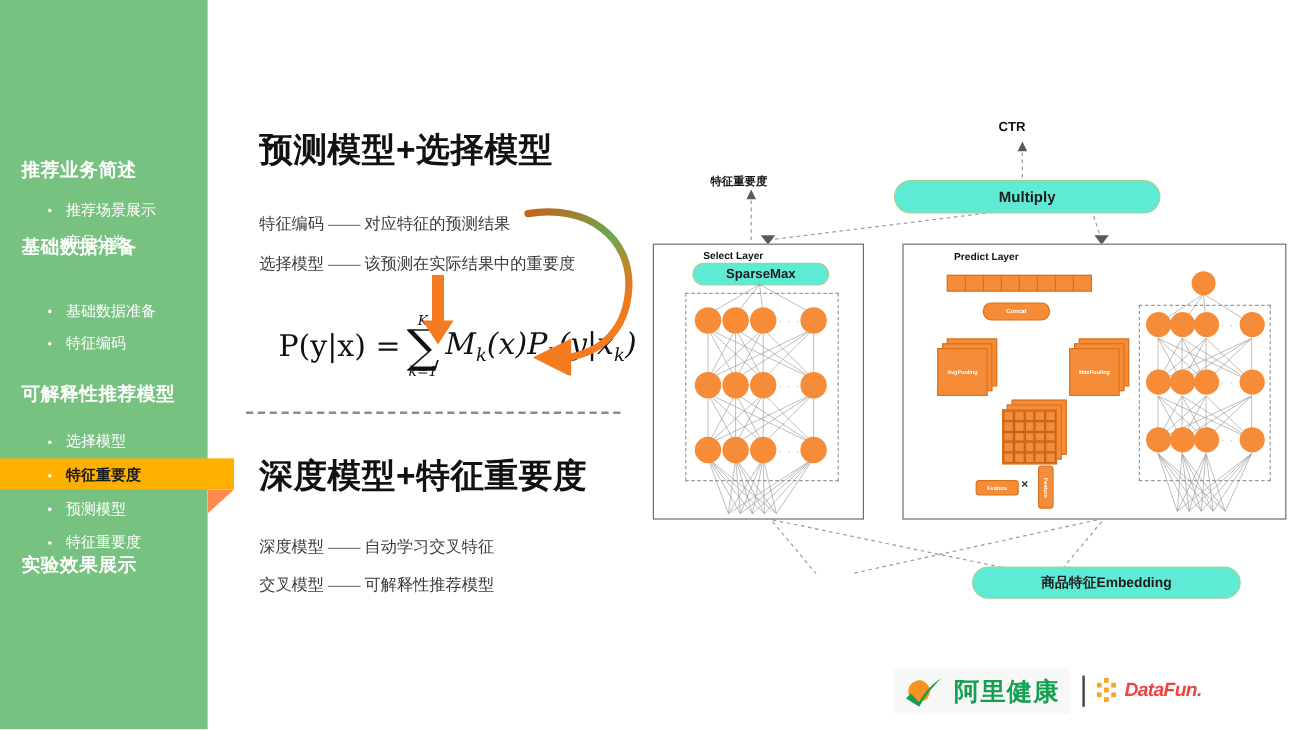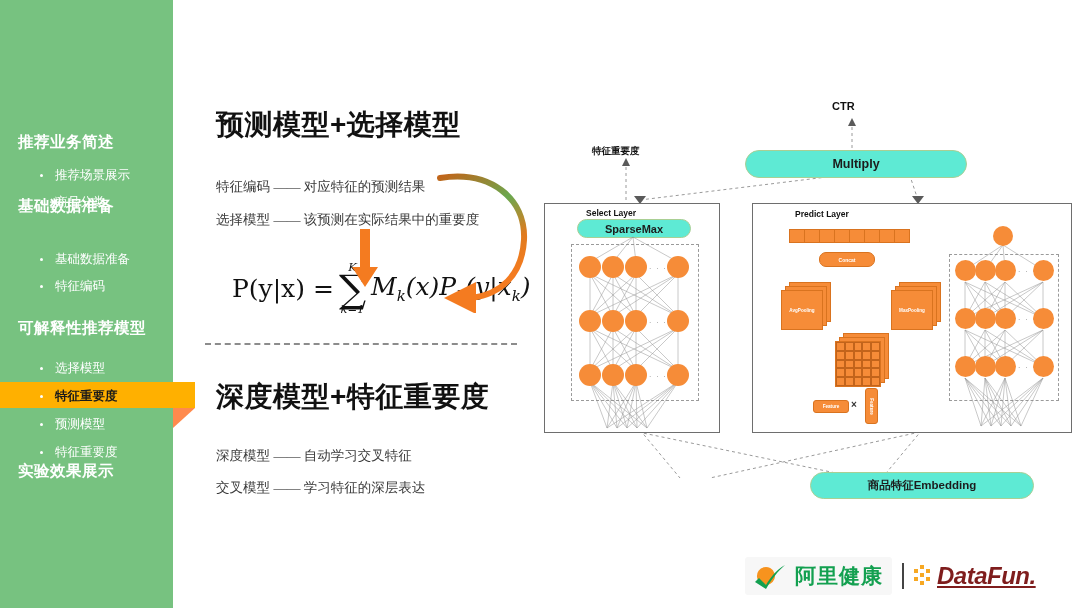--- a/index.html
+++ b/index.html
@@ -53,21 +53,21 @@
   .olabel{position:absolute;background:#f68c38;border:1px solid #d9731f;border-radius:3px;
     color:#fff;font-size:5px;font-weight:700;display:flex;align-items:center;justify-content:center;}
   svg.ov{position:absolute;left:0;top:0;overflow:visible;pointer-events:none;}
 
   
   #footer{position:absolute;left:745px;top:552px;width:320px;height:48px;display:flex;align-items:center;gap:10px;}
   #ali{display:flex;align-items:center;gap:7px;background:#f7f7f7;padding:5px 9px;border-radius:3px;}
   #ali-txt{color:#13a050;font-size:21px;font-weight:700;letter-spacing:1px;}
   #divider{width:2px;height:26px;background:#444;}
   #dfun{display:flex;align-items:center;gap:3px;}
-  #dfun-txt{color:#7f1d1d;font-size:24px;font-weight:700;font-style:italic;letter-spacing:-.5px;text-decoration:underline;}
+  #dfun-txt{color:#ef4444;font-size:16px;font-weight:700;font-style:italic;letter-spacing:-.5px;}
 </style>
 </head>
 <body>
 
 <div id="slide">
 
   <div id="sidebar"></div>
   <div id="hl" style="top: 382px;"></div>
   <div id="hl-tail" style="top: 408px;"></div>
   <div id="sidebar-items">
@@ -139,21 +139,21 @@
     </defs>
     <path d="M16,10 C66,2 102,30 100,72 C98,108 76,126 48,130" fill="none" stroke="url(#cg)" stroke-width="6" stroke-linecap="round"></path>
     <path d="M52,114 L52,146 L20,130 Z" fill="#f47b20"></path>
   </svg>
 
   <div id="dash"></div>
 
   <div class="big-title" style="left:216px;top:378px;">深度模型+特征重要度</div>
 
   <div class="sub-line" style="left:216px;top:447px;">深度模型 —— 自动学习交叉特征</div>
-  <div class="sub-line" style="left:216px;top:479px;">交叉模型 —— 学习特征的深层表达</div>
+  <div class="sub-line" style="left:216px;top:479px;">交叉模型 —— 可解释性推荐模型</div>
 
   <div id="diagram">
 
     <svg class="ov" width="545" height="420" viewBox="0 0 545 420">
       <g stroke="#9a9a9a" stroke-width="1" fill="none" stroke-dasharray="3,3">
 
         <line x1="322" y1="48" x2="322" y2="22"></line>
 
         <line x1="96" y1="100" x2="96" y2="62"></line>
 

